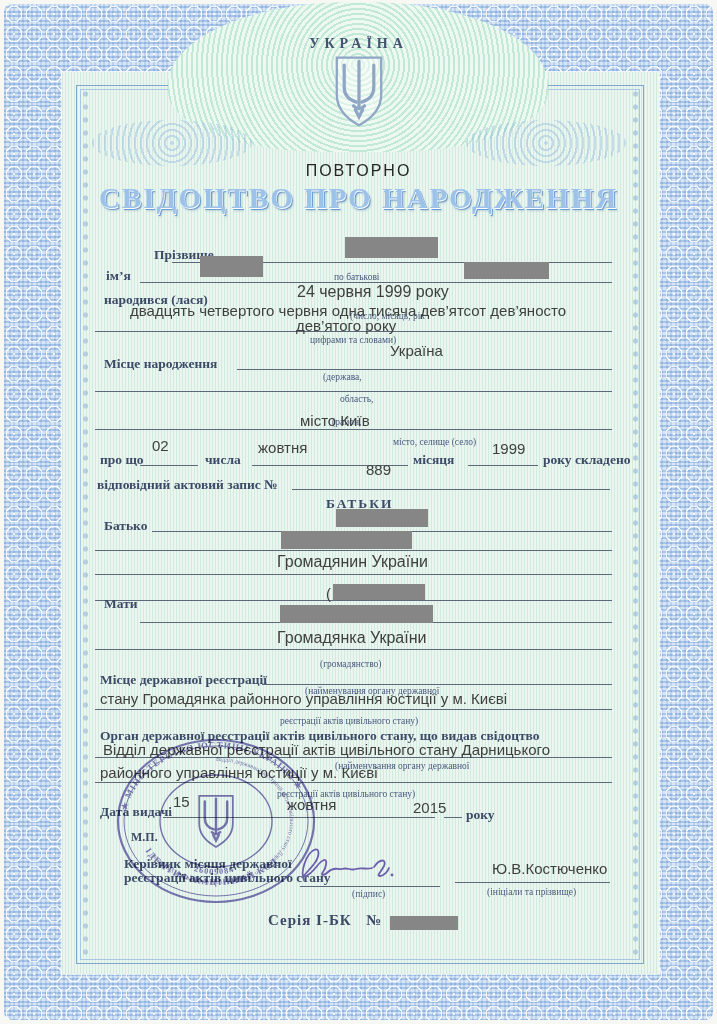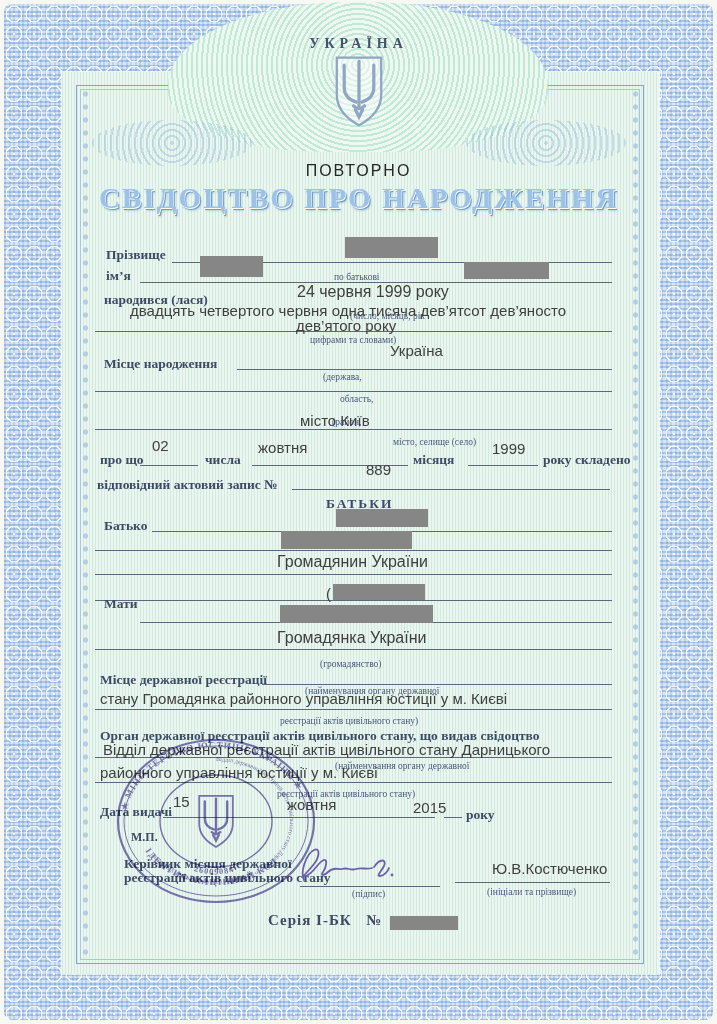--- a/index.html
+++ b/index.html
@@ -78,21 +78,21 @@
   <div class="chain" style="right:76px;"></div>
 
   <div class="txt country">УКРАЇНА</div>
   <svg class="shield-svg" viewBox="0 0 60 80">
       <use href="#tryzub"></use>
     </svg>
   <div class="txt povtorno">ПОВТОРНО</div>
   <div class="txt title">СВІДОЦТВО ПРО НАРОДЖЕННЯ</div>
 
   <div class="redact" style="left:345px;top:237px;width:93px;height:21px;"></div>
-  <span class="txt lbl" style="left:106px;top:247px;">Прізвище</span>
+  <span class="txt lbl" style="left:106px;top:247px;padding-left:48px;">Прізвище</span>
   <div class="line" style="left:172px;top:262px;width:440px;"></div>
   <span class="txt lbl" style="left:106px;top:268px;">ім’я</span>
   <span class="txt lbl-sm" style="left:334px;top:272px;">по батькові</span>
   <div class="line" style="left:140px;top:282px;width:472px;"></div>
   <div class="redact" style="left:200px;top:256px;width:63px;height:21px;"></div>
   <div class="redact" style="left:464px;top:262px;width:85px;height:17px;"></div>
 
   <span class="txt typed typed-lg" style="left:297px;top:283px;">24 червня 1999 року</span>
   <span class="txt lbl" style="left:104px;top:292px;">народився (лася)</span>
   <span class="txt lbl-sm" style="left:350px;top:311px;z-index:4;">(число, місяць, рік</span>

